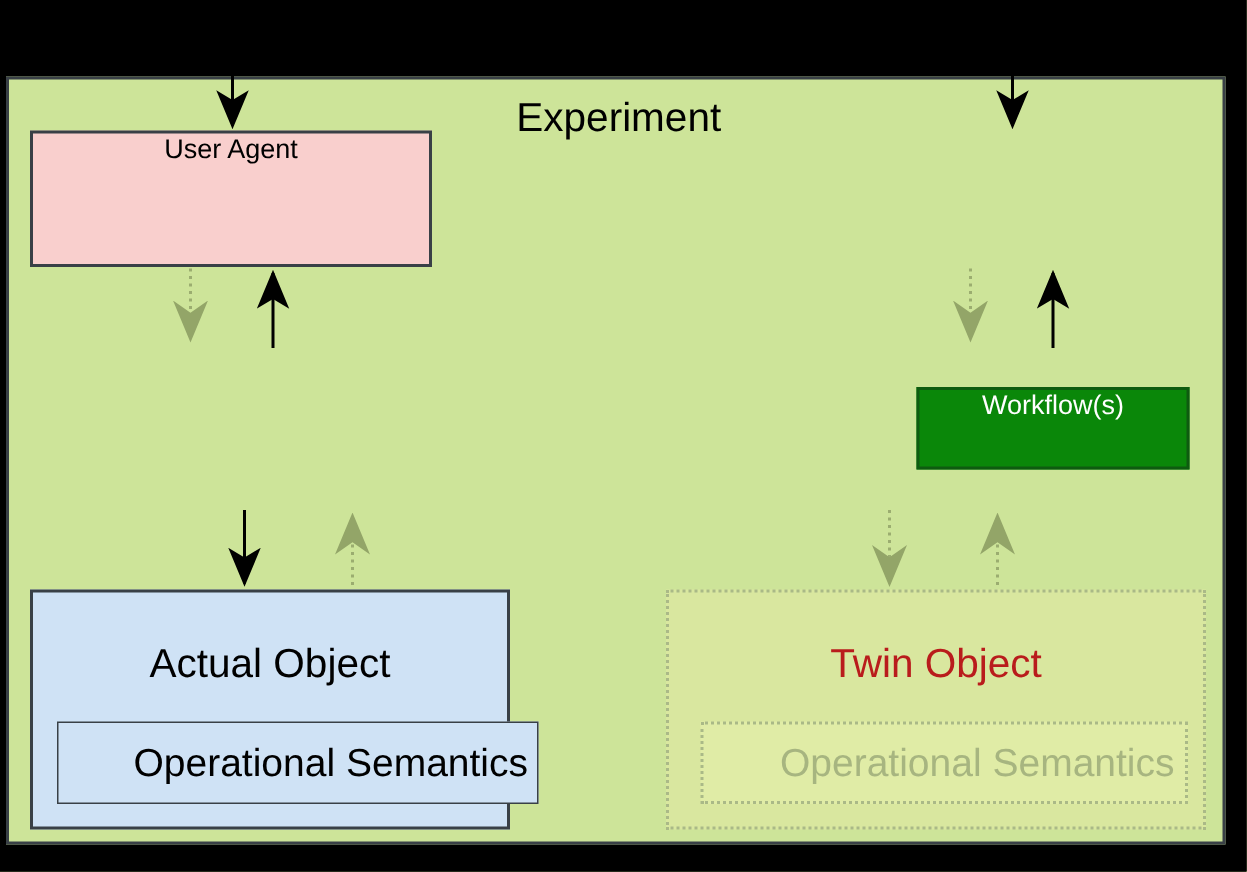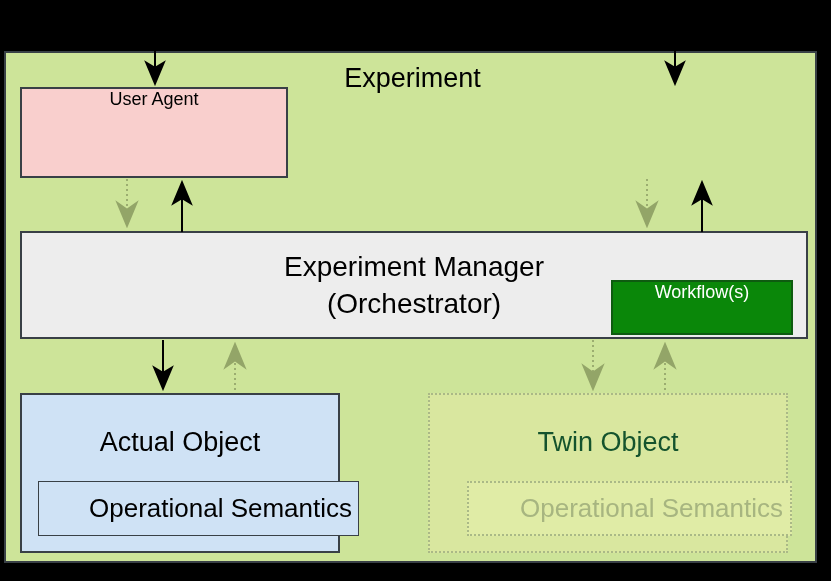--- a/index.html
+++ b/index.html
@@ -22,27 +22,27 @@
   }
   #user-agent{left:20px;top:87px;width:268px;height:91px;background:#f9cfcd;}
   #machine-agent{left:539px;top:87px;width:269px;height:91px;background:#f9cfcd;}
   #experiment-manager{
     left:20px;top:231px;width:788px;height:108px;background:#ededed;
     border:2px solid #394046;display:flex;flex-direction:column;
     align-items:center;justify-content:center;font-size:28px;line-height:37px;text-align:center;
   }
   #workflow{
     left:611px;top:258px;width:182px;height:55px;background:#0a8709;
-    border:2px solid #0e5b10;color:#fff;z-index:3;margin-top:22px;
+    border:2px solid #0e5b10;color:#fff;z-index:3;
   }
   .big-node{border:2px solid #394046;}
   #actual-object{left:20px;top:393px;width:320px;height:160px;background:#cfe2f5;}
   #twin-object{
-    left:428px;top:393px;width:360px;height:160px;background:#d9e79f;
-    border:2px dotted #aab987;color:#14532d;
+    left:444px;top:393px;width:360px;height:160px;background:#d9e79f;
+    border:2px dotted #aab987;color:#b91c1c;
   }
   .big-label{display:block;margin-top:32px;text-align:center;font-size:27px;line-height:31px;}
   .inner-node{
     display:flex;align-items:center;justify-content:center;
     font-size:26px;text-align:center;z-index:2;padding-left:44px;
   }
   #actual-inner{left:38px;top:481px;width:321px;height:55px;background:#cfe2f5;border:1.5px solid #394046;}
   #twin-inner{left:467px;top:481px;width:325px;height:55px;background:#e0eca6;border:2px dotted #aab987;color:#a7b580;}
   #arrow-layer{left:0;top:0;width:831px;height:581px;pointer-events:none;z-index:5;}
 </style>
@@ -53,24 +53,20 @@
 
   <div id="experiment-container" class="abs"></div>
 
   <div id="experiment-title" class="abs">Experiment</div>
 
   <div id="user-agent" class="abs node">
     <span>User Agent</span>
   </div>
 
 
-  <div id="experiment-manager" class="abs">
-    <div>Experiment Manager</div>
-    <div>(Orchestrator)</div>
-  </div>
 
   <div id="workflow" class="abs node">
     <span>Workflow(s)</span>
   </div>
 
   <div id="actual-object" class="abs big-node">
     <span class="big-label">Actual Object</span>
   </div>
   <div id="actual-inner" class="abs inner-node">
     <span>Operational Semantics</span>

